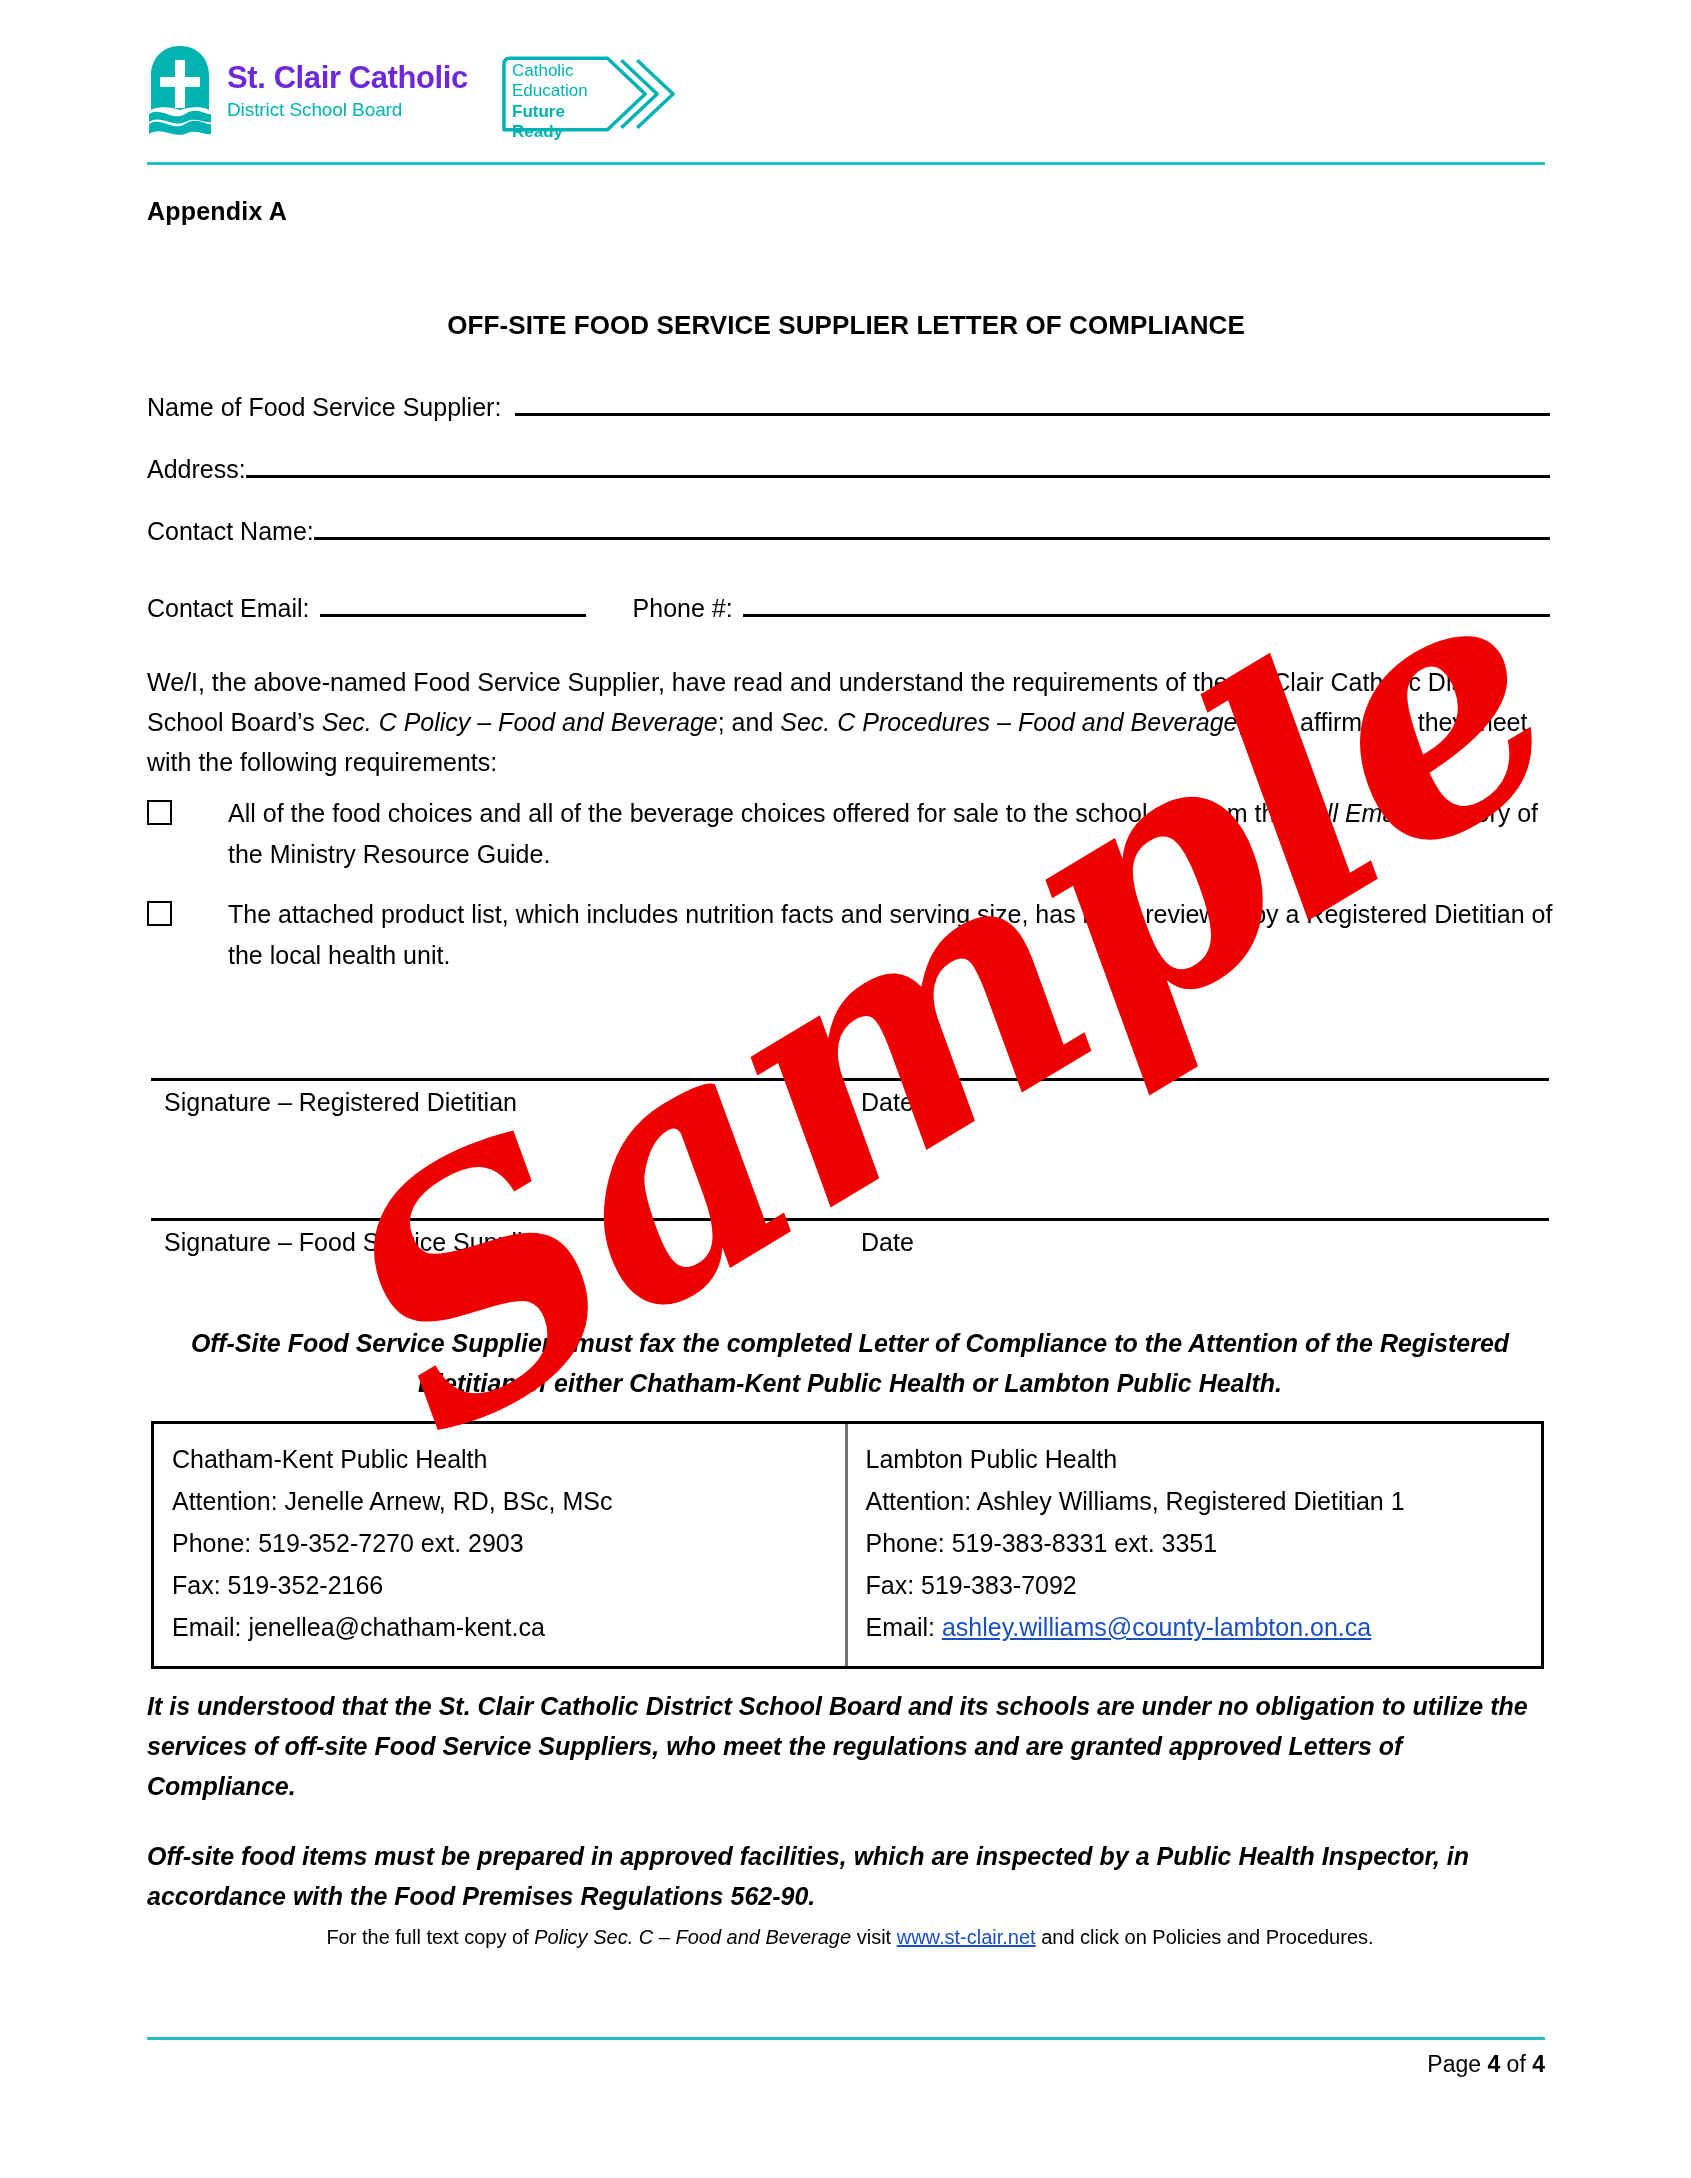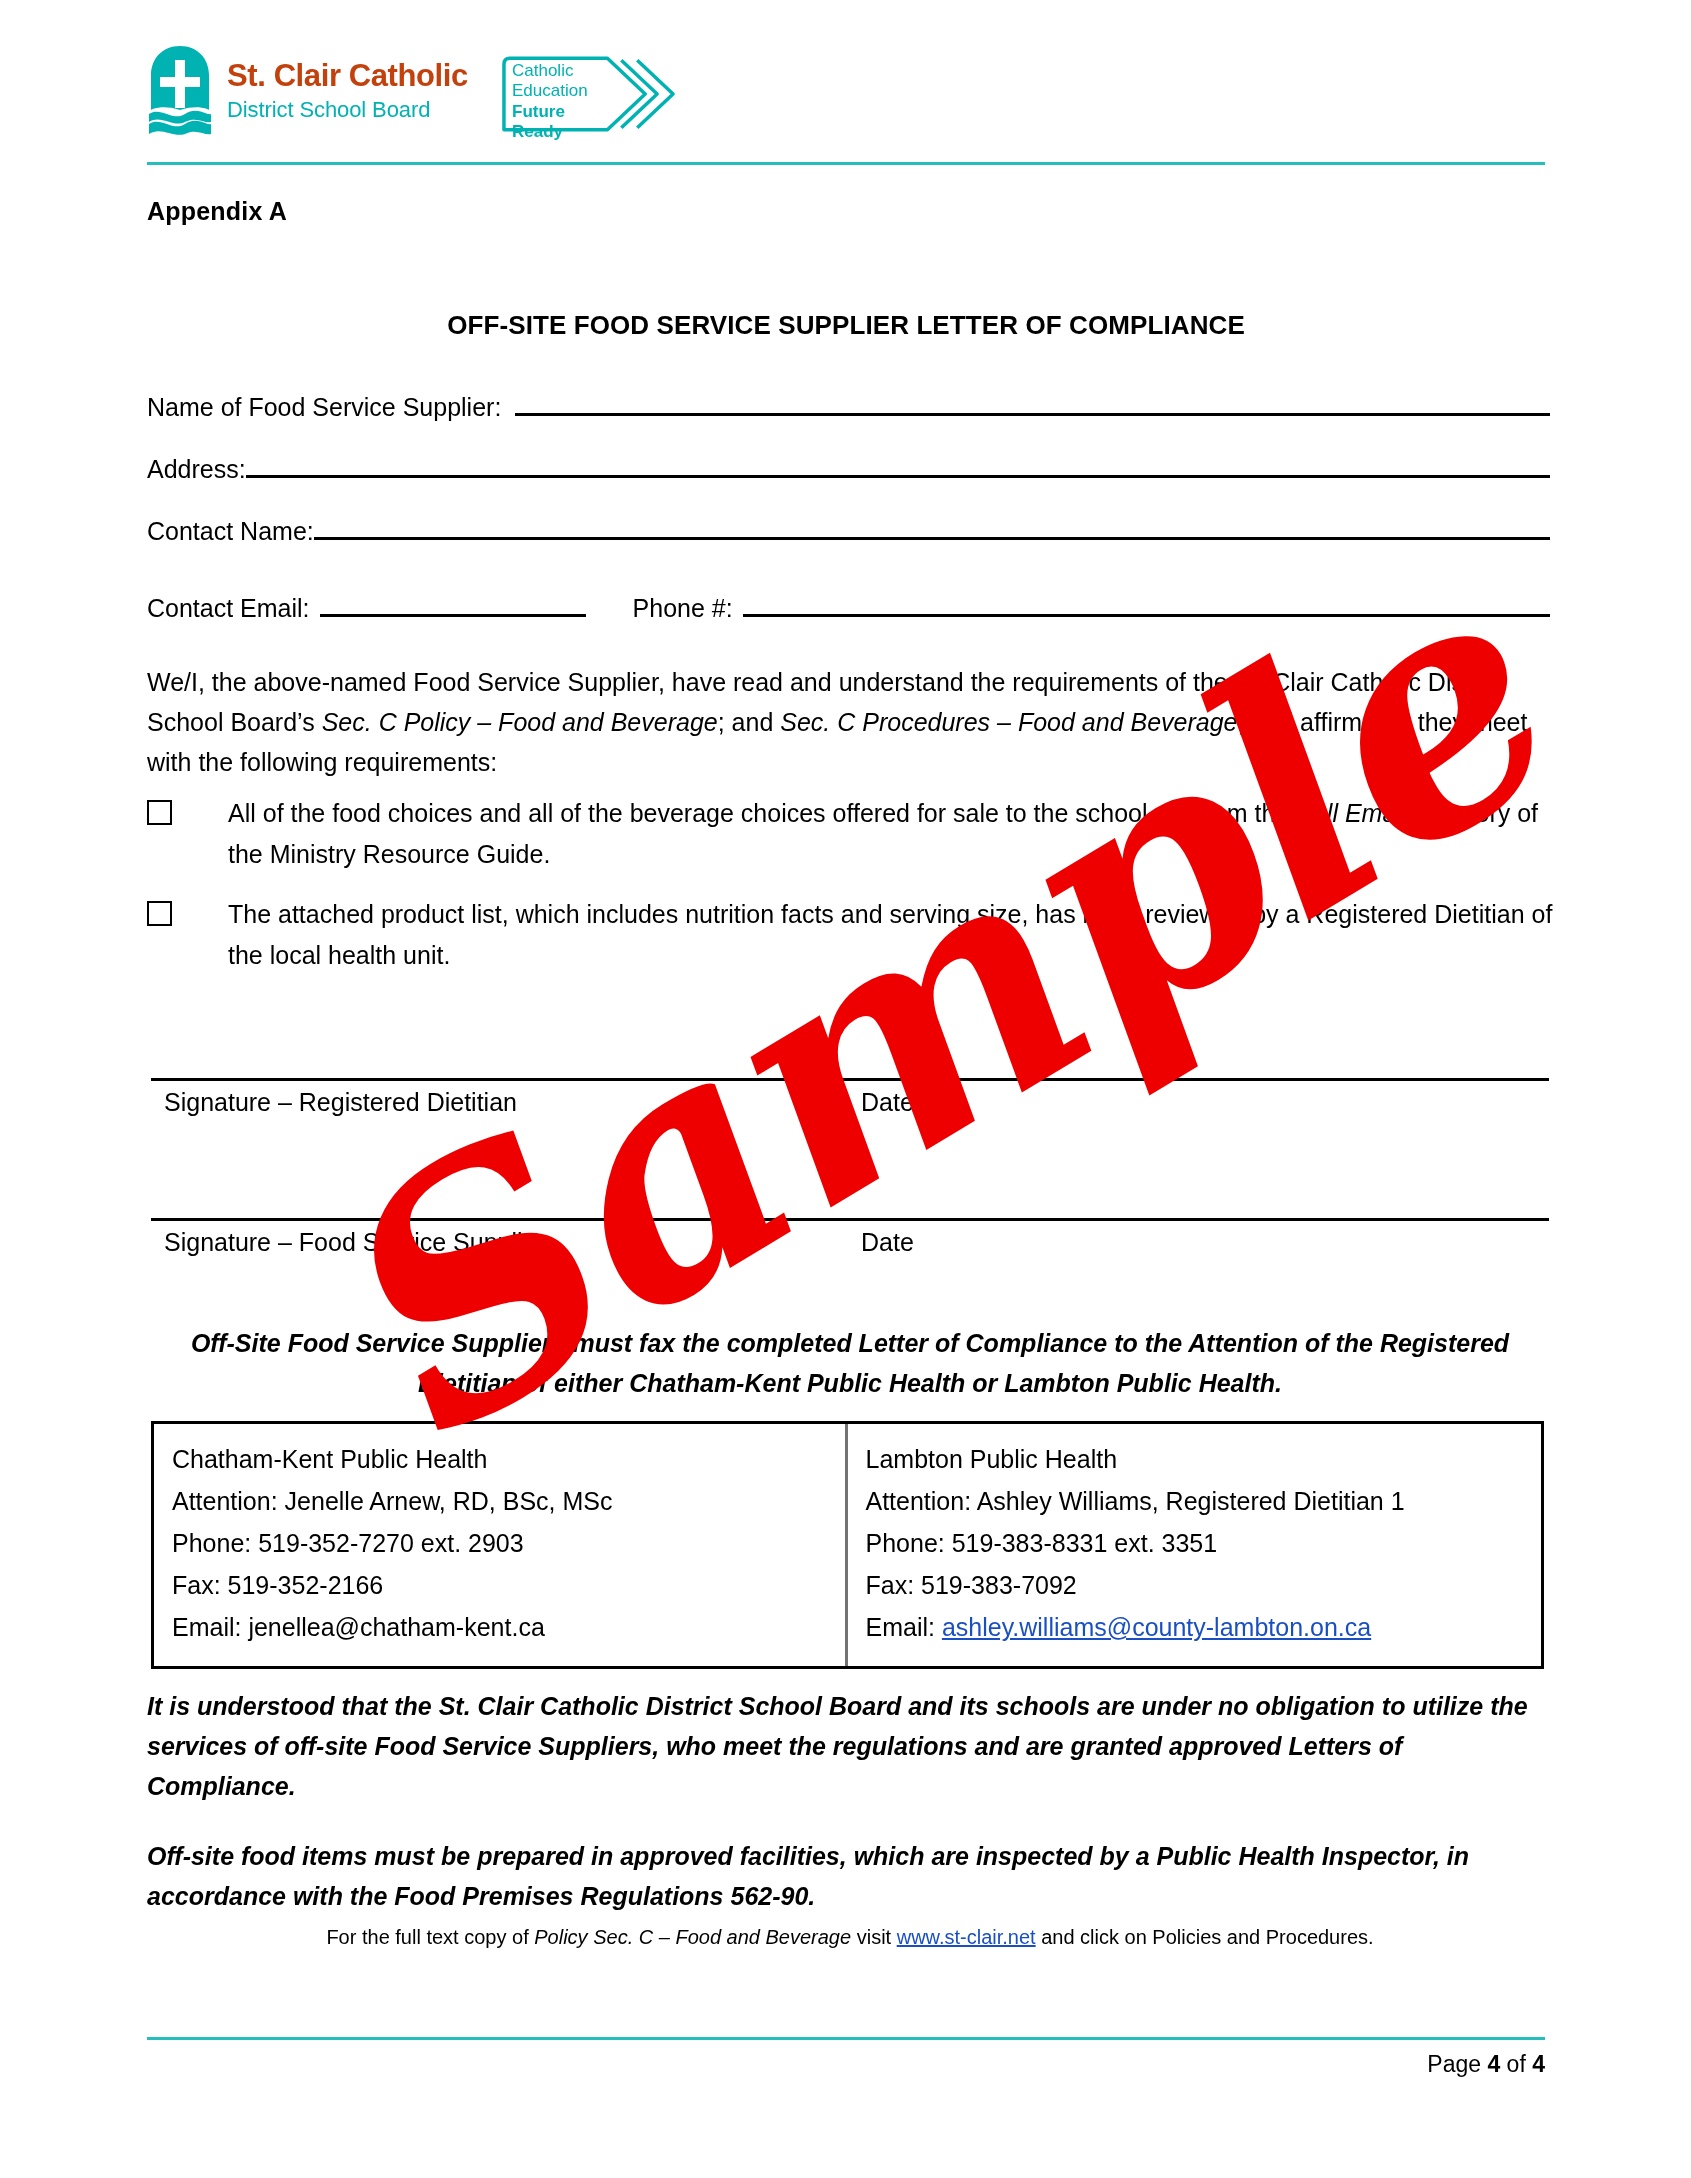--- a/index.html
+++ b/index.html
@@ -44,26 +44,26 @@
   }
   .board-name {
     display: flex;
     flex-direction: column;
     justify-content: center;
     padding-top: 4px;
   }
   .board-name .line1 {
     font-size: 31px;
     font-weight: bold;
-    color: #c2410c;
+    color: #6d28d9;
     letter-spacing: -0.4px;
     line-height: 1.05;
   }
   .board-name .line2 {
-    font-size: 22px;
+    font-size: 19px;
     color: #00b2b2;
     letter-spacing: -0.1px;
     line-height: 1.25;
     margin-top: 3px;
   }
   .cefr-logo {
     position: absolute;
     left: 496px;
     top: 52px;
     width: 189px;

